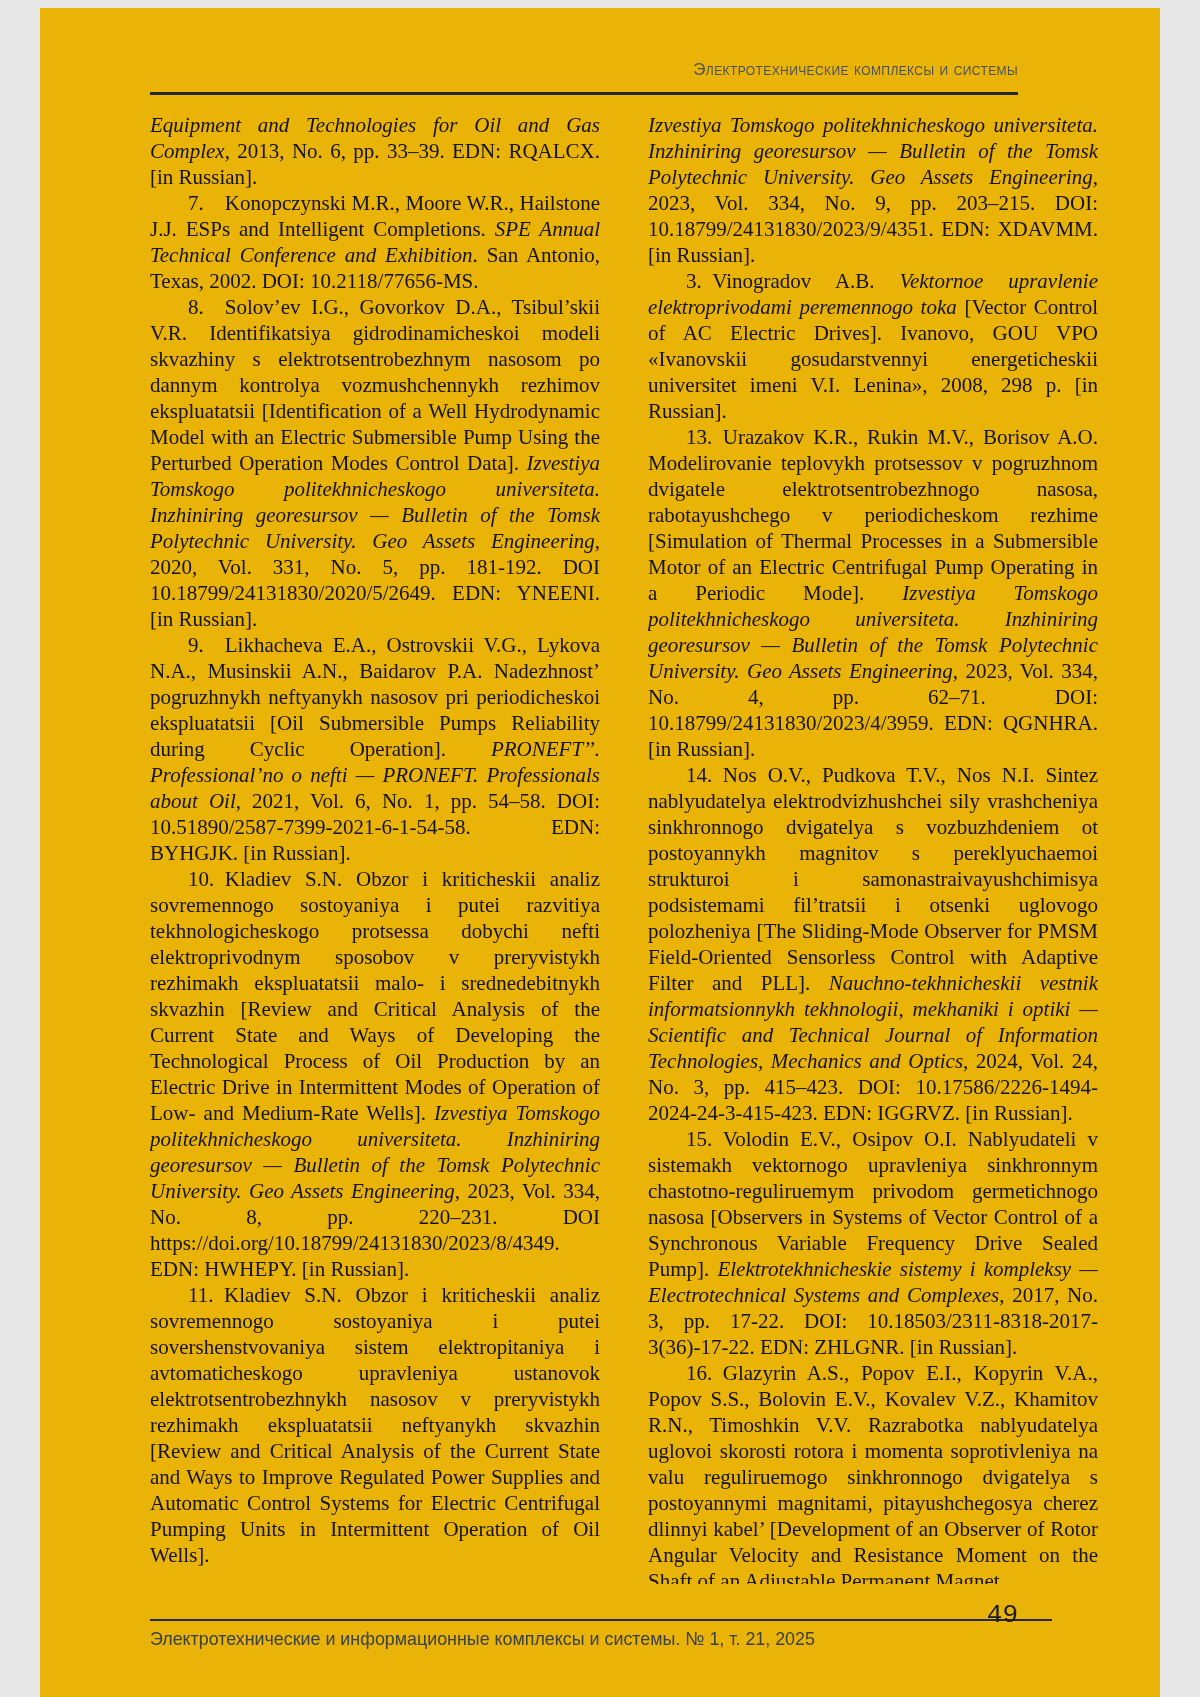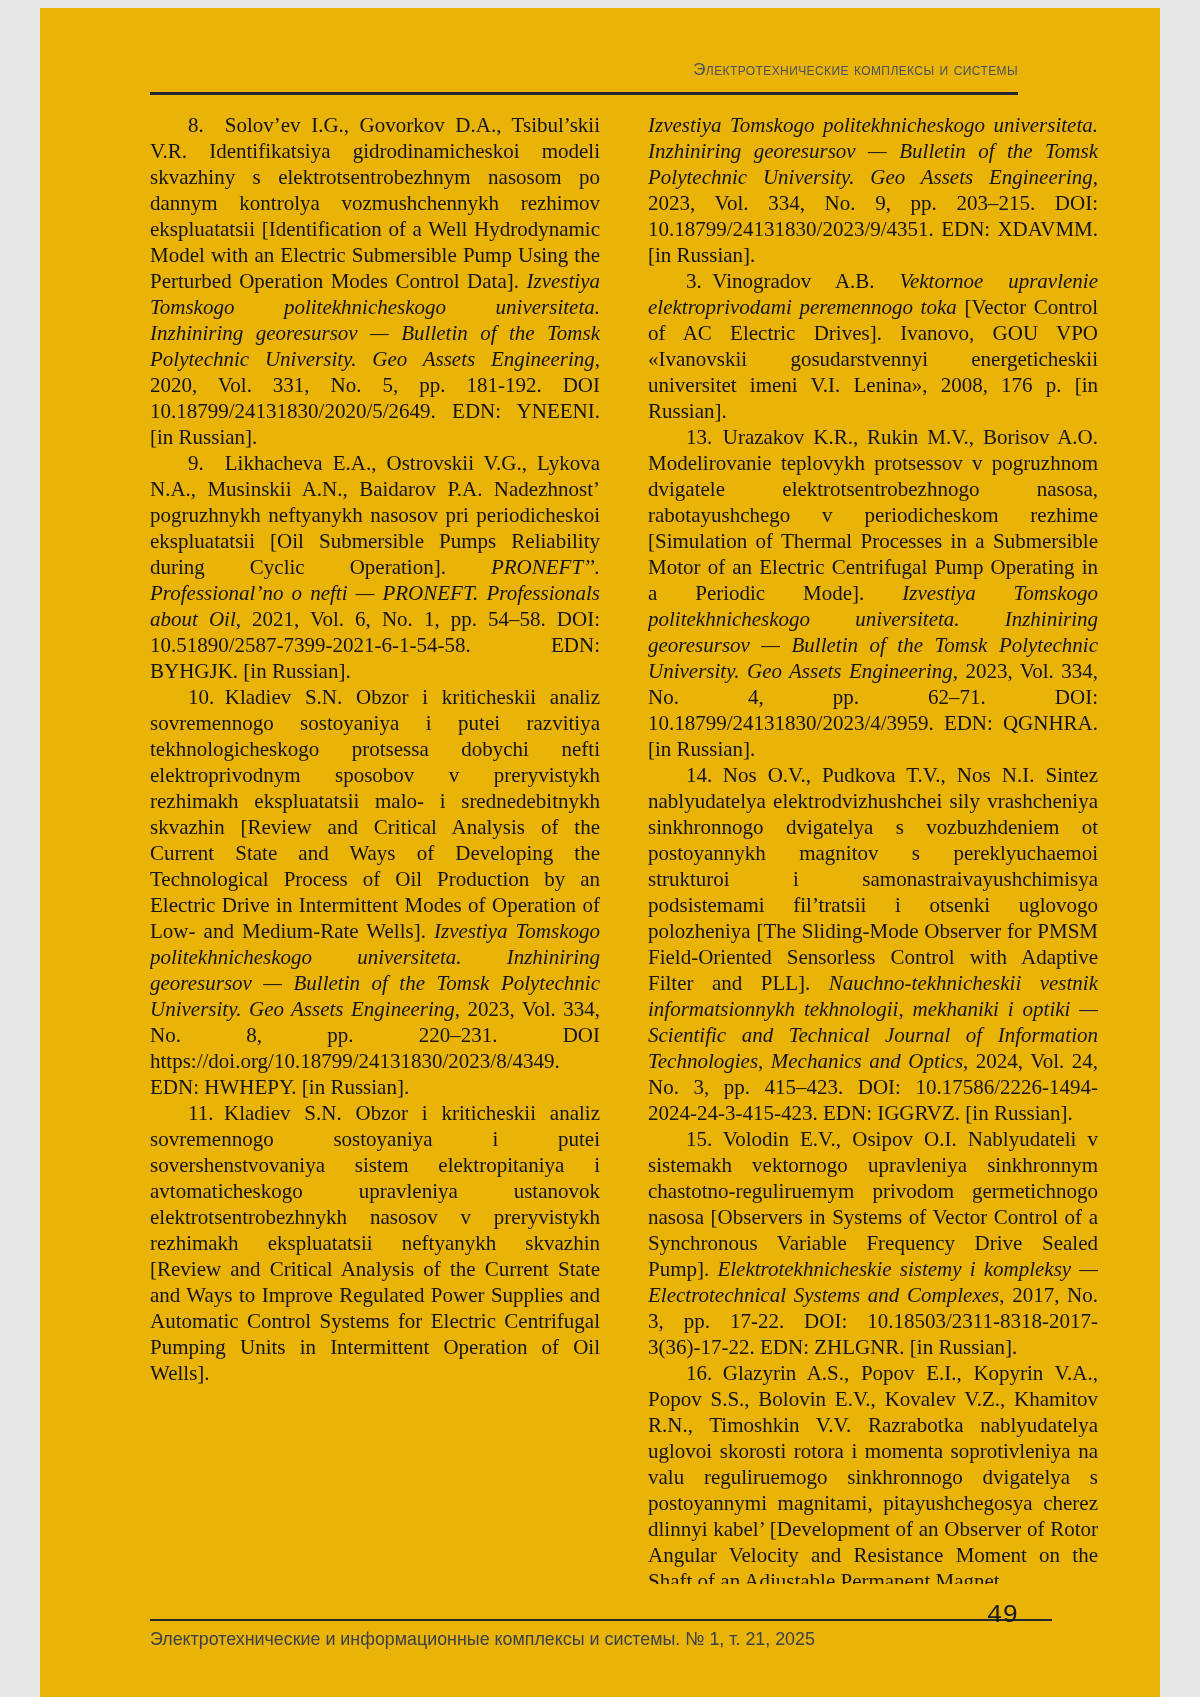--- a/index.html
+++ b/index.html
@@ -62,29 +62,31 @@
 </head>
 <body>
 
 <div class="page">
 
   <div class="journal-header">Электротехнические комплексы и системы</div>
 
   <div class="header-rule"></div>
 
   <div class="col" id="col-left">
+      <p class="ref cont"><em>Equipment and Technologies for Oil and Gas Complex</em><span>, 2013, No. 6, pp. 33–39. EDN: RQALCX. [in Russian].</span></p>
+      <p class="ref"><span>7. Konopczynski M.R., Moore W.R., Hailstone J.J. ESPs and Intelligent Completions. </span><em>SPE Annual Technical Conference and Exhibition</em><span>. San Antonio, Texas, 2002. DOI: 10.2118/77656-MS.</span></p>
       <p class="ref"><span>8. Solov’ev I.G., Govorkov D.A., Tsibul’skii V.R. Identifikatsiya gidrodinamicheskoi modeli skvazhiny s elektrotsentrobezhnym nasosom po dannym kontrolya vozmushchennykh rezhimov ekspluatatsii [Identification of a Well Hydrodynamic Model with an Electric Submersible Pump Using the Perturbed Operation Modes Control Data]. </span><em>Izvestiya Tomskogo politekhnicheskogo universiteta. Inzhiniring georesursov — Bulletin of the Tomsk Polytechnic University. Geo Assets Engineering</em><span>, 2020, Vol. 331, No. 5, pp. 181-192. DOI 10.18799/24131830/2020/5/2649. EDN: YNEENI. [in Russian].</span></p>
       <p class="ref"><span>9. Likhacheva E.A., Ostrovskii V.G., Lykova N.A., Musinskii A.N., Baidarov P.A. Nadezhnost’ pogruzhnykh neftyanykh nasosov pri periodicheskoi ekspluatatsii [Oil Submersible Pumps Reliability during Cyclic Operation]. </span><em>PRONEFT’’. Professional’no o nefti — PRONEFT. Professionals about Oil</em><span>, 2021, Vol. 6, No. 1, pp. 54–58. DOI: 10.51890/2587-7399-2021-6-1-54-58. EDN: BYHGJK. [in Russian].</span></p>
       <p class="ref"><span>10. Kladiev S.N. Obzor i kriticheskii analiz sovremennogo sostoyaniya i putei razvitiya tekhnologicheskogo protsessa dobychi nefti elektroprivodnym sposobov v preryvistykh rezhimakh ekspluatatsii malo- i srednedebitnykh skvazhin [Review and Critical Analysis of the Current State and Ways of Developing the Technological Process of Oil Production by an Electric Drive in Intermittent Modes of Operation of Low- and Medium-Rate Wells]. </span><em>Izvestiya Tomskogo politekhnicheskogo universiteta. Inzhiniring georesursov — Bulletin of the Tomsk Polytechnic University. Geo Assets Engineering</em><span>, 2023, Vol. 334, No. 8, pp. 220–231. DOI https://doi.org/10.18799/24131830/2023/8/4349. EDN: HWHEPY. [in Russian].</span></p>
       <p class="ref"><span>11. Kladiev S.N. Obzor i kriticheskii analiz sovremennogo sostoyaniya i putei sovershenstvovaniya sistem elektropitaniya i avtomaticheskogo upravleniya ustanovok elektrotsentrobezhnykh nasosov v preryvistykh rezhimakh ekspluatatsii neftyanykh skvazhin [Review and Critical Analysis of the Current State and Ways to Improve Regulated Power Supplies and Automatic Control Systems for Electric Centrifugal Pumping Units in Intermittent Operation of Oil Wells].</span></p>
     </div>
 
   <div class="col" id="col-right">
       <p class="ref cont"><em>Izvestiya Tomskogo politekhnicheskogo universiteta. Inzhiniring georesursov — Bulletin of the Tomsk Polytechnic University. Geo Assets Engineering,</em><span> 2023, Vol. 334, No. 9, pp. 203–215. DOI: 10.18799/24131830/2023/9/4351. EDN: XDAVMM. [in Russian].</span></p>
-      <p class="ref"><span>3. Vinogradov A.B. </span><em>Vektornoe upravlenie elektroprivodami peremennogo toka</em><span> [Vector Control of AC Electric Drives]. Ivanovo, GOU VPO «Ivanovskii gosudarstvennyi energeticheskii universitet imeni V.I. Lenina», 2008, 176 p. [in Russian].</span></p>
+      <p class="ref"><span>3. Vinogradov A.B. </span><em>Vektornoe upravlenie elektroprivodami peremennogo toka</em><span> [Vector Control of AC Electric Drives]. Ivanovo, GOU VPO «Ivanovskii gosudarstvennyi energeticheskii universitet imeni V.I. Lenina», 2008, 298 p. [in Russian].</span></p>
       <p class="ref"><span>13. Urazakov K.R., Rukin M.V., Borisov A.O. Modelirovanie teplovykh protsessov v pogruzhnom dvigatele elektrotsentrobezhnogo nasosa, rabotayushchego v periodicheskom rezhime [Simulation of Thermal Processes in a Submersible Motor of an Electric Centrifugal Pump Operating in a Periodic Mode]. </span><em>Izvestiya Tomskogo politekhnicheskogo universiteta. Inzhiniring georesursov — Bulletin of the Tomsk Polytechnic University. Geo Assets Engineering,</em><span> 2023, Vol. 334, No. 4, pp. 62–71. DOI: 10.18799/24131830/2023/4/3959. EDN: QGNHRA. [in Russian].</span></p>
       <p class="ref"><span>14. Nos O.V., Pudkova T.V., Nos N.I. Sintez nablyudatelya elektrodvizhushchei sily vrashcheniya sinkhronnogo dvigatelya s vozbuzhdeniem ot postoyannykh magnitov s pereklyuchaemoi strukturoi i samonastraivayushchimisya podsistemami fil’tratsii i otsenki uglovogo polozheniya [The Sliding-Mode Observer for PMSM Field-Oriented Sensorless Control with Adaptive Filter and PLL]. </span><em>Nauchno-tekhnicheskii vestnik informatsionnykh tekhnologii, mekhaniki i optiki — Scientific and Technical Journal of Information Technologies, Mechanics and Optics</em><span>, 2024, Vol. 24, No. 3, pp. 415–423. DOI: 10.17586/2226-1494-2024-24-3-415-423. EDN: IGGRVZ. [in Russian].</span></p>
       <p class="ref"><span>15. Volodin E.V., Osipov O.I. Nablyudateli v sistemakh vektornogo upravleniya sinkhronnym chastotno-reguliruemym privodom germetichnogo nasosa [Observers in Systems of Vector Control of a Synchronous Variable Frequency Drive Sealed Pump]. </span><em>Elektrotekhnicheskie sistemy i kompleksy — Electrotechnical Systems and Complexes</em><span>, 2017, No. 3, pp. 17-22. DOI: 10.18503/2311-8318-2017-3(36)-17-22. EDN: ZHLGNR. [in Russian].</span></p>
       <p class="ref"><span>16. Glazyrin A.S., Popov E.I., Kopyrin V.A., Popov S.S., Bolovin E.V., Kovalev V.Z., Khamitov R.N., Timoshkin V.V. Razrabotka nablyudatelya uglovoi skorosti rotora i momenta soprotivleniya na valu reguliruemogo sinkhronnogo dvigatelya s postoyannymi magnitami, pitayushchegosya cherez dlinnyi kabel’ [Development of an Observer of Rotor Angular Velocity and Resistance Moment on the Shaft of an Adjustable Permanent Magnet</span></p>
     </div>
 
   <div class="footer-rule"></div>
 
   <div class="page-number">49</div>
 

